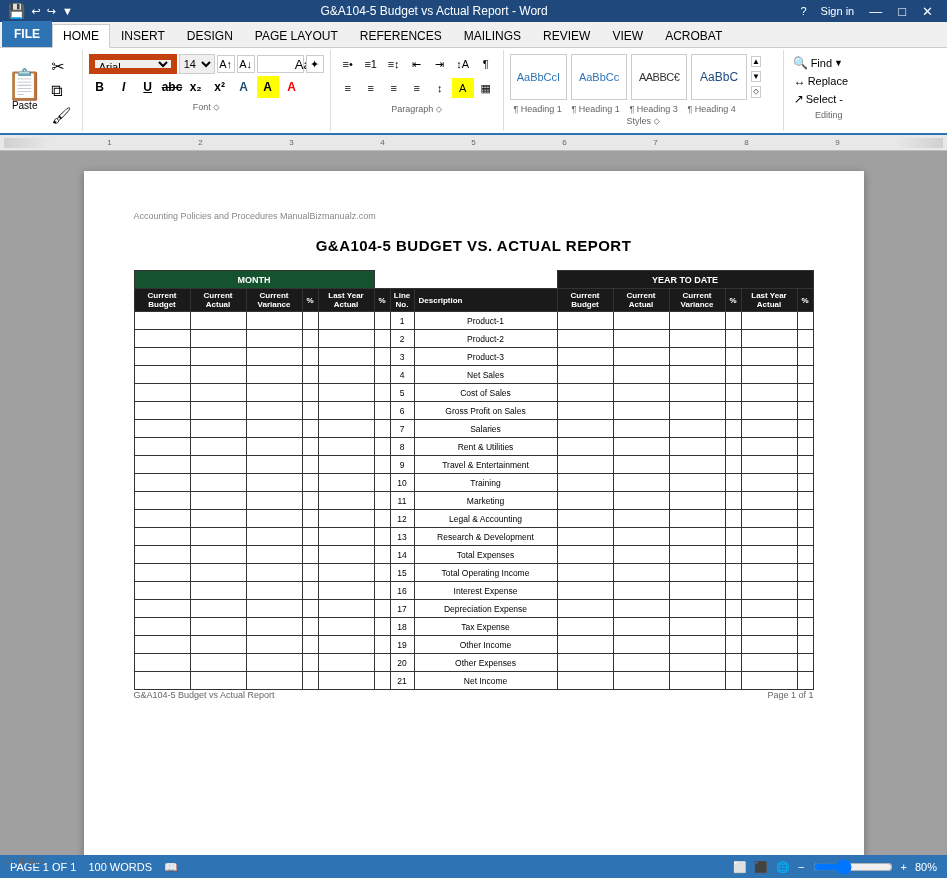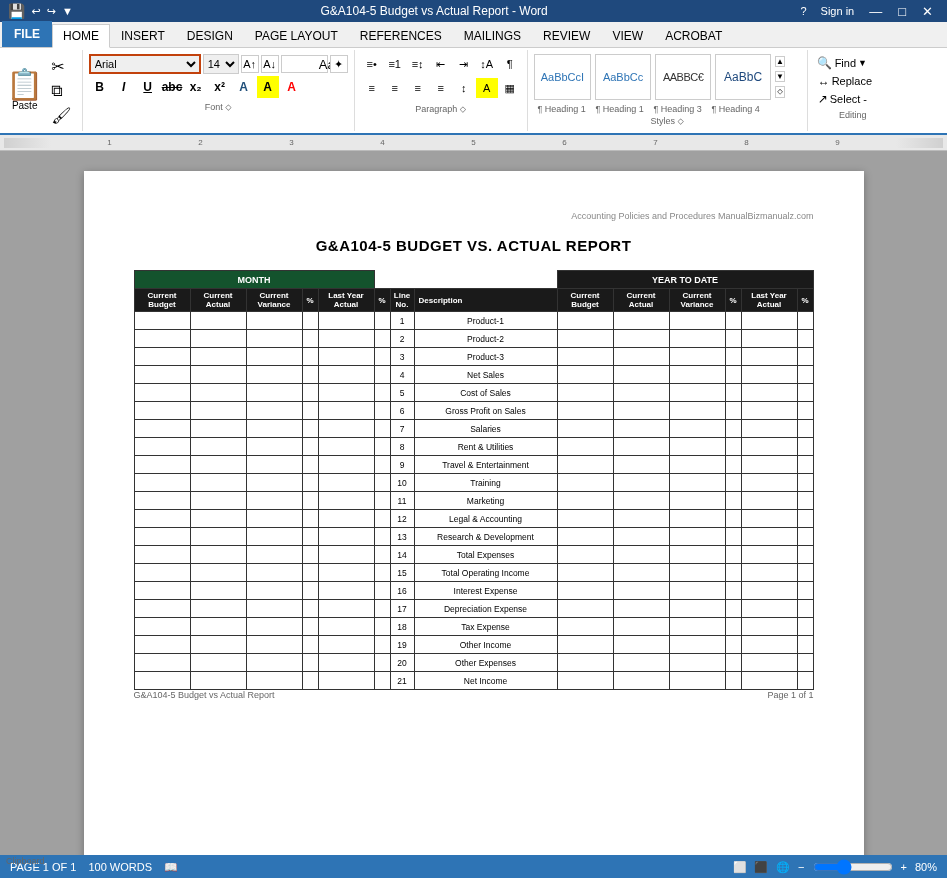--- a/index.html
+++ b/index.html
@@ -14,42 +14,42 @@
 
     
     #ribbon-tabs { background: #f0f0f0; border-bottom: 1px solid #ccc; display: flex; align-items: flex-end; height: 26px; padding-left: 2px; }
     .ribbon-tab { padding: 4px 10px; font-size: 12px; cursor: pointer; border: 1px solid transparent; border-bottom: none; background: none; }
     .ribbon-tab.active { background: white; border-color: #ccc; border-bottom: 1px solid white; margin-bottom: -1px; z-index: 1; }
 
     
     #ribbon { background: white; border-bottom: 2px solid #2e74b5; display: flex; align-items: stretch; padding: 4px 0; min-height: 80px; }
 
     
-    .font-select { width: 112px; height: 20px; font-size: 11px; border: 2px solid #c2410c; }
+    .font-select { width: 88px; height: 20px; font-size: 11px; border: 6px solid #c2410c; }
     .font-size-select { width: 36px; height: 20px; font-size: 11px; border: 1px solid #ccc; }
     .small-btn { width: 18px; height: 18px; font-size: 10px; cursor: pointer; border: 1px solid #ccc; background: white; display: flex; align-items: center; justify-content: center; }
     .format-btn { width: 22px; height: 22px; font-size: 12px; cursor: pointer; border: 1px solid transparent; background: white; font-weight: bold; }
 
     
     .para-btn { width: 22px; height: 20px; font-size: 11px; cursor: pointer; border: 1px solid transparent; background: white; }
 
     
     #ruler { background: #e8e8e8; border-bottom: 1px solid #bbb; height: 16px; display: flex; align-items: center; padding: 0 4px; font-size: 9px; color: #666; position: relative; }
     #ruler-bar { width: 100%; height: 10px; background: linear-gradient(to right, #d0d0d0 0%, #e8e8e8 5%, #e8e8e8 95%, #d0d0d0 100%); position: relative; overflow: hidden; display: flex; align-items: center; }
 
     
     #doc-area { background: #a0a0a0; padding: 20px; overflow: auto; height: calc(878px - 22px - 26px - 86px - 16px - 24px); display: flex; justify-content: center; }
     #page { background: white; width: 780px; min-height: 740px; padding: 40px 50px; box-shadow: 0 2px 8px rgba(0,0,0,0.3); position: relative; }
 
     
     #status-bar { background: #2e74b5; color: white; height: 24px; display: flex; align-items: center; padding: 0 10px; font-size: 11px; justify-content: space-between; }
     #status-bar-right { display: flex; align-items: center; gap: 8px; }
 
     
-    .doc-header-line { font-size: 9px; color: #888; display: flex; justify-content: flex-end; margin-bottom: 16px; }
+    .doc-header-line { font-size: 9px; color: #888; display: flex; justify-content: flex-start; margin-bottom: 16px; }
     .doc-title { text-align: center; font-size: 15px; font-weight: bold; margin-bottom: 16px; font-family: Arial, sans-serif; letter-spacing: 0.5px; }
 
     
     .budget-table { width: 100%; border-collapse: collapse; font-size: 9px; font-family: Arial, sans-serif; }
     .budget-table th, .budget-table td { border: 1px solid #333; text-align: center; padding: 2px 2px; height: 18px; }
     .budget-table .header-sub { background: #1a1a1a; color: white; font-weight: bold; font-size: 8px; }
     .budget-table td { background: white; font-size: 8.5px; }
     .desc-cell { text-align: left; padding-left: 4px; }
     .month-header { background: #14532d; color: white; text-align: center; font-weight: bold; font-size: 9px; }
     .ytd-header { background: #1a1a1a; color: white; text-align: center; font-weight: bold; font-size: 9px; }

